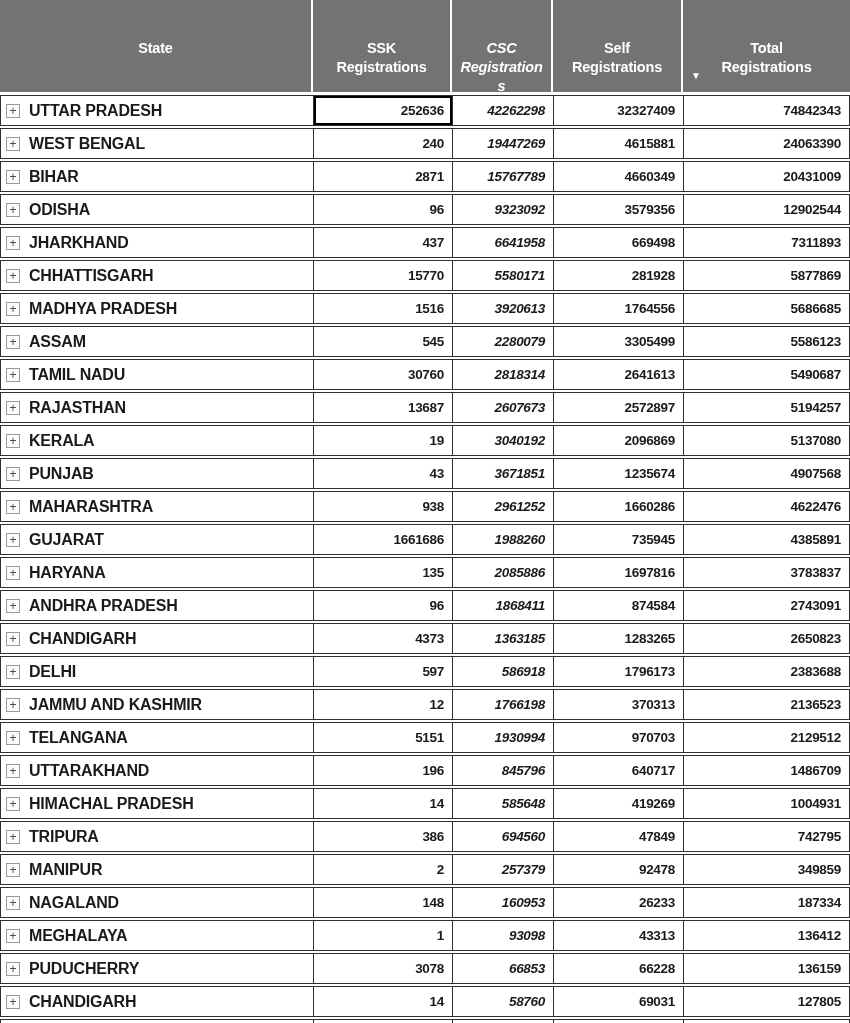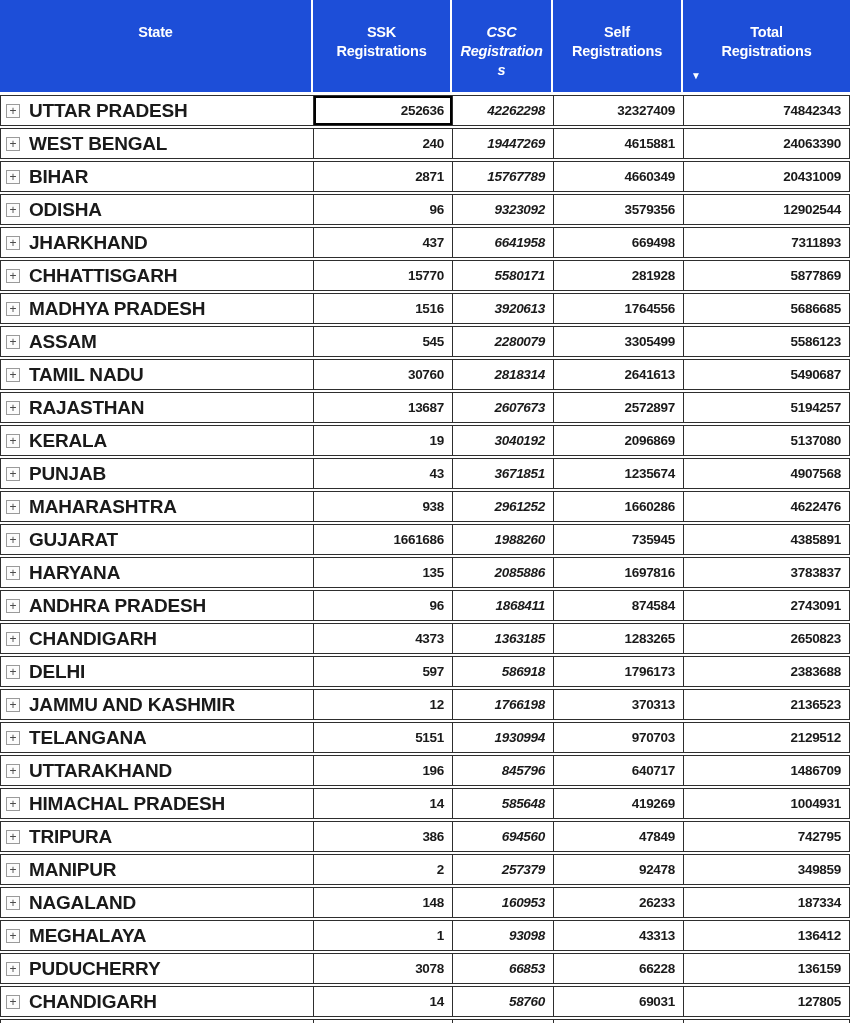--- a/index.html
+++ b/index.html
@@ -6,27 +6,27 @@
   html, body { width: 850px; height: 1023px; overflow: hidden; background: #ffffff; }
   body {
     font-family: "Liberation Sans", "DejaVu Sans", sans-serif;
     color: #1a1a1a;
   }
   .matrix { width: 850px; }
 
   
   .header { display: flex; height: 92px; margin-bottom: 3px; }
   .hcell {
-    background: #1d4ed8;
+    background: #737373;
     color: #ffffff;
     font-weight: bold;
     font-size: 14.5px;
     line-height: 1.32;
     text-align: center;
-    padding-top: 4px;
+    padding-top: 20px;
     white-space: pre-line;
     position: relative;
     border-right: 2px solid #ffffff;
     letter-spacing: -0.2px;
     cursor: pointer;
   }
   .hcell:last-child { border-right: none; }
   .sort-arrow {
     position: absolute;
     left: 8px;
@@ -77,21 +77,21 @@
     border: 1px solid #9a9a9a;
     background: #fcfcfc;
     color: #4a4a4a;
     font-size: 12px;
     line-height: 1;
     margin-right: 9px;
     flex: none;
     cursor: pointer;
   }
   .state-name {
-    font-size: 19px;
+    font-size: 16px;
     font-weight: bold;
     letter-spacing: -0.2px;
     white-space: nowrap;
   }
 
   
   .row.partial { height: 6px; margin-bottom: 0; }
 </style>
 </head>
 <body>

